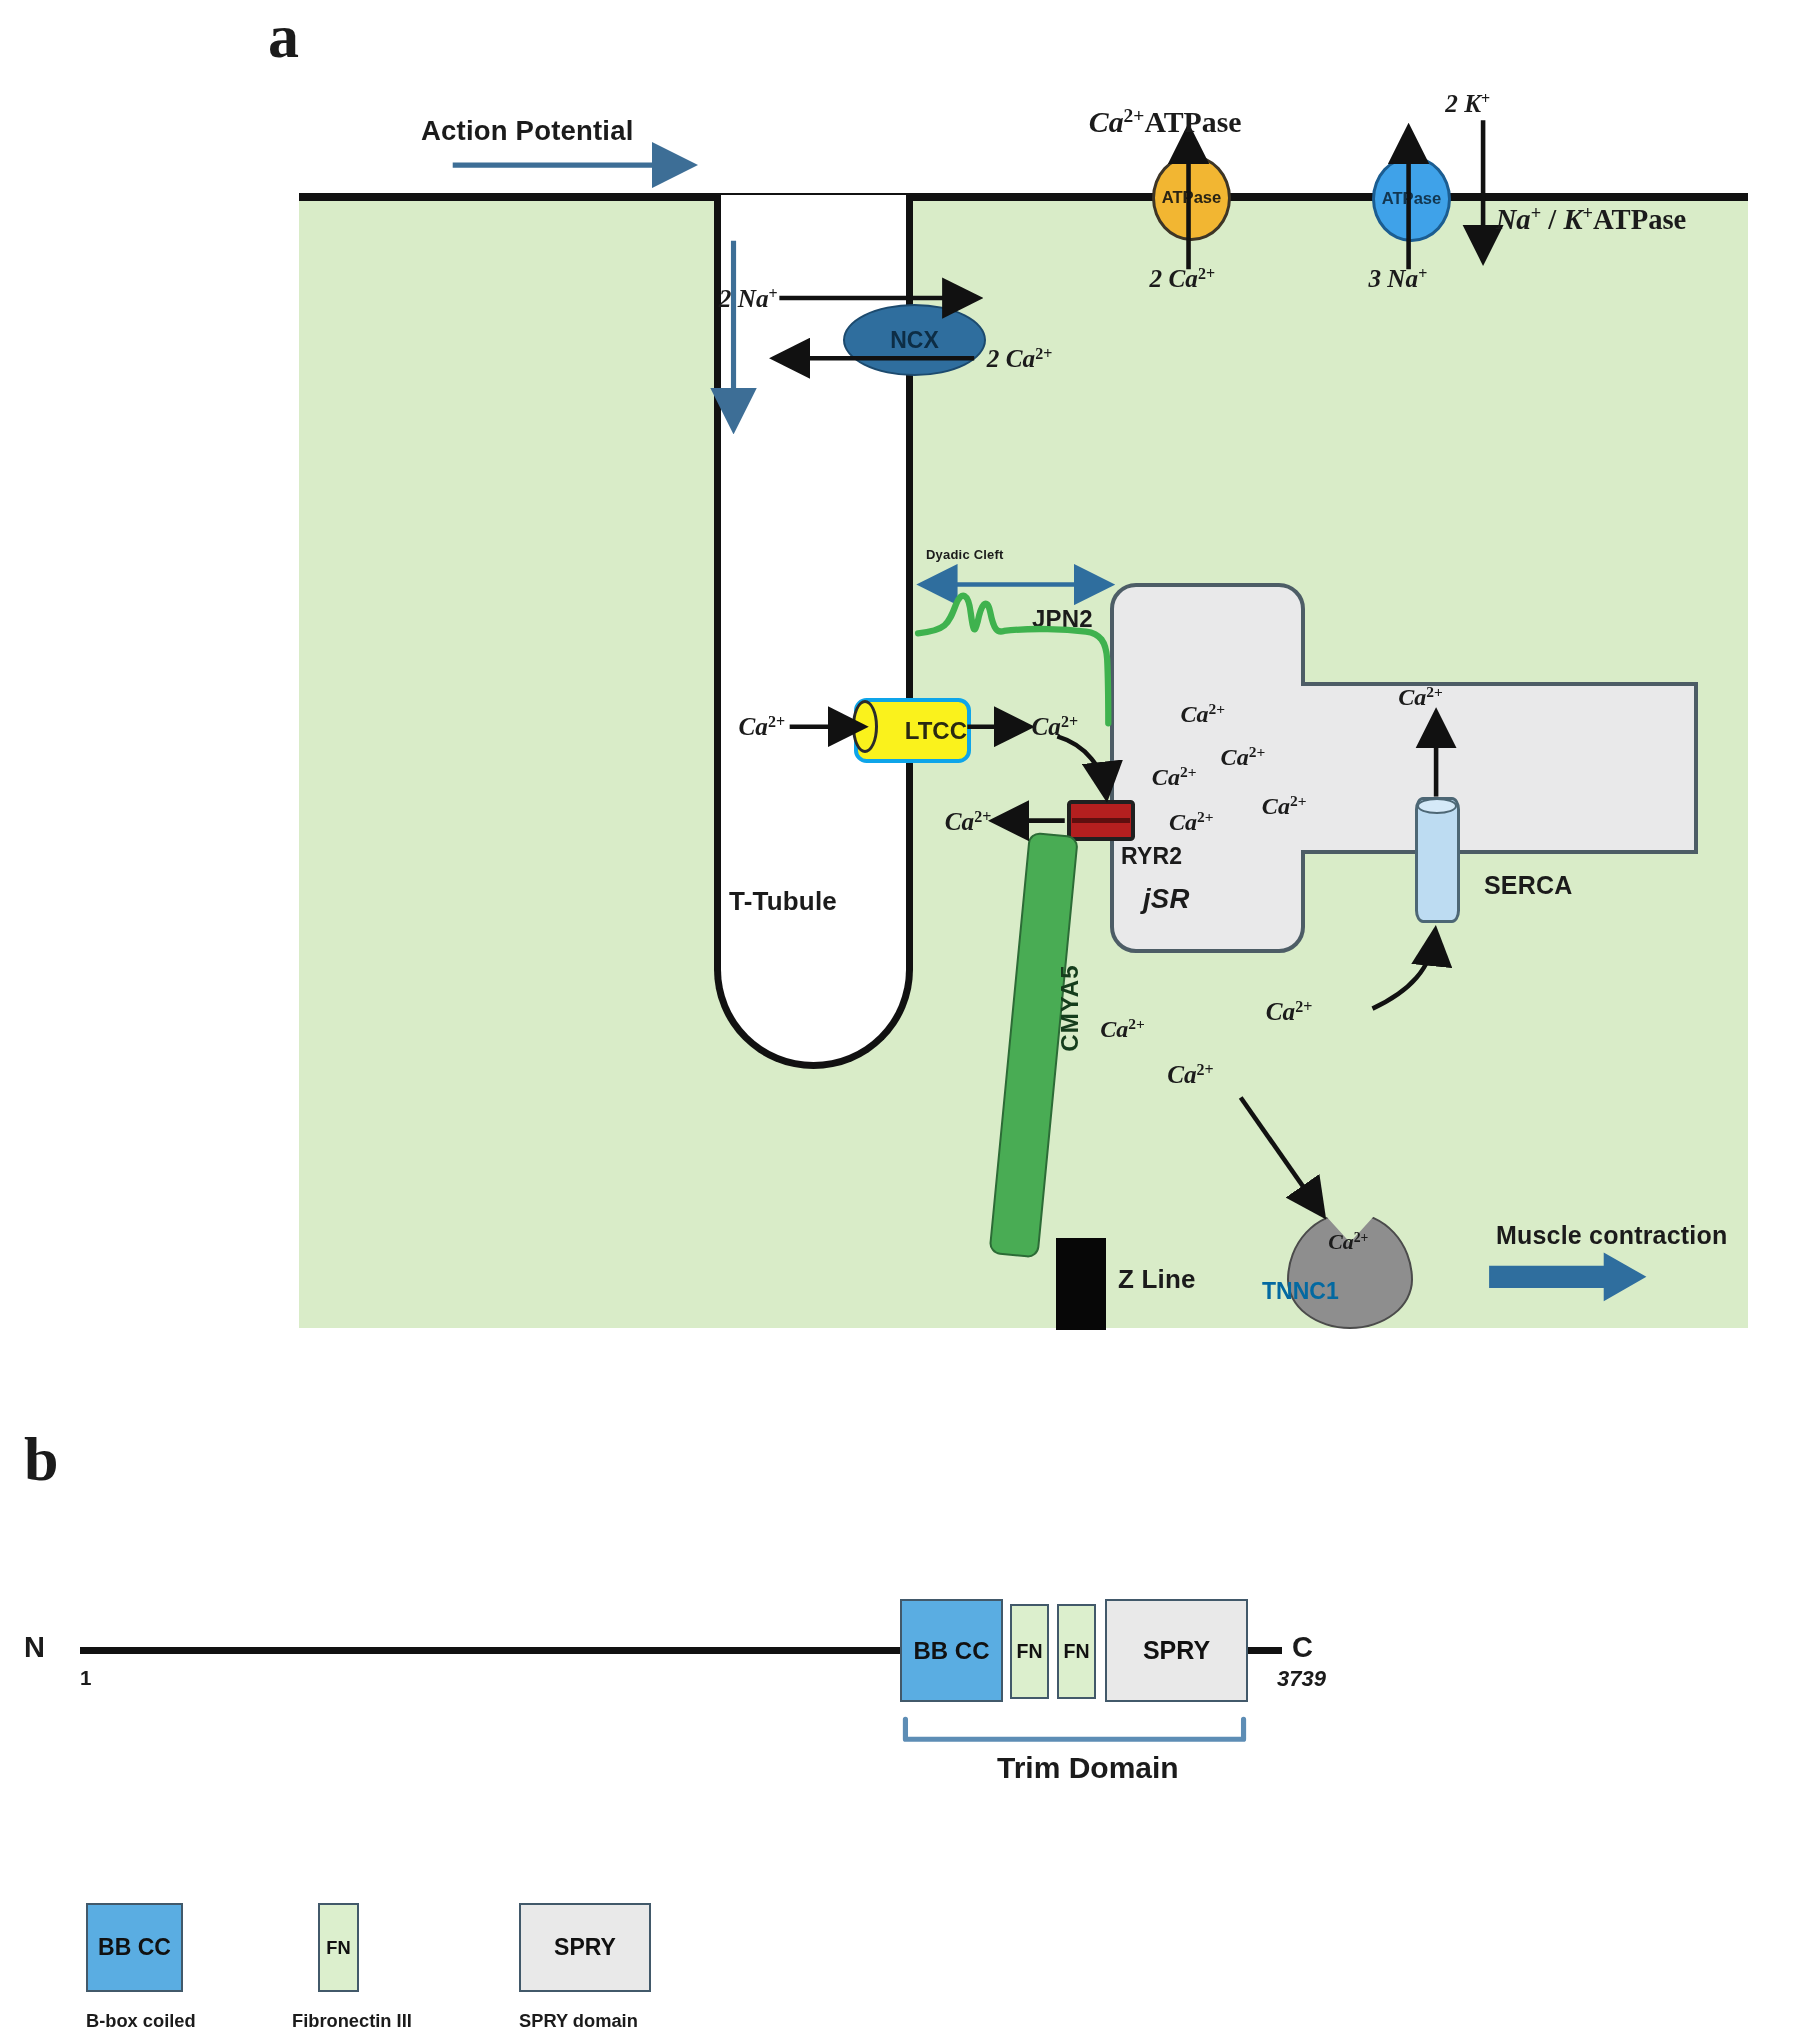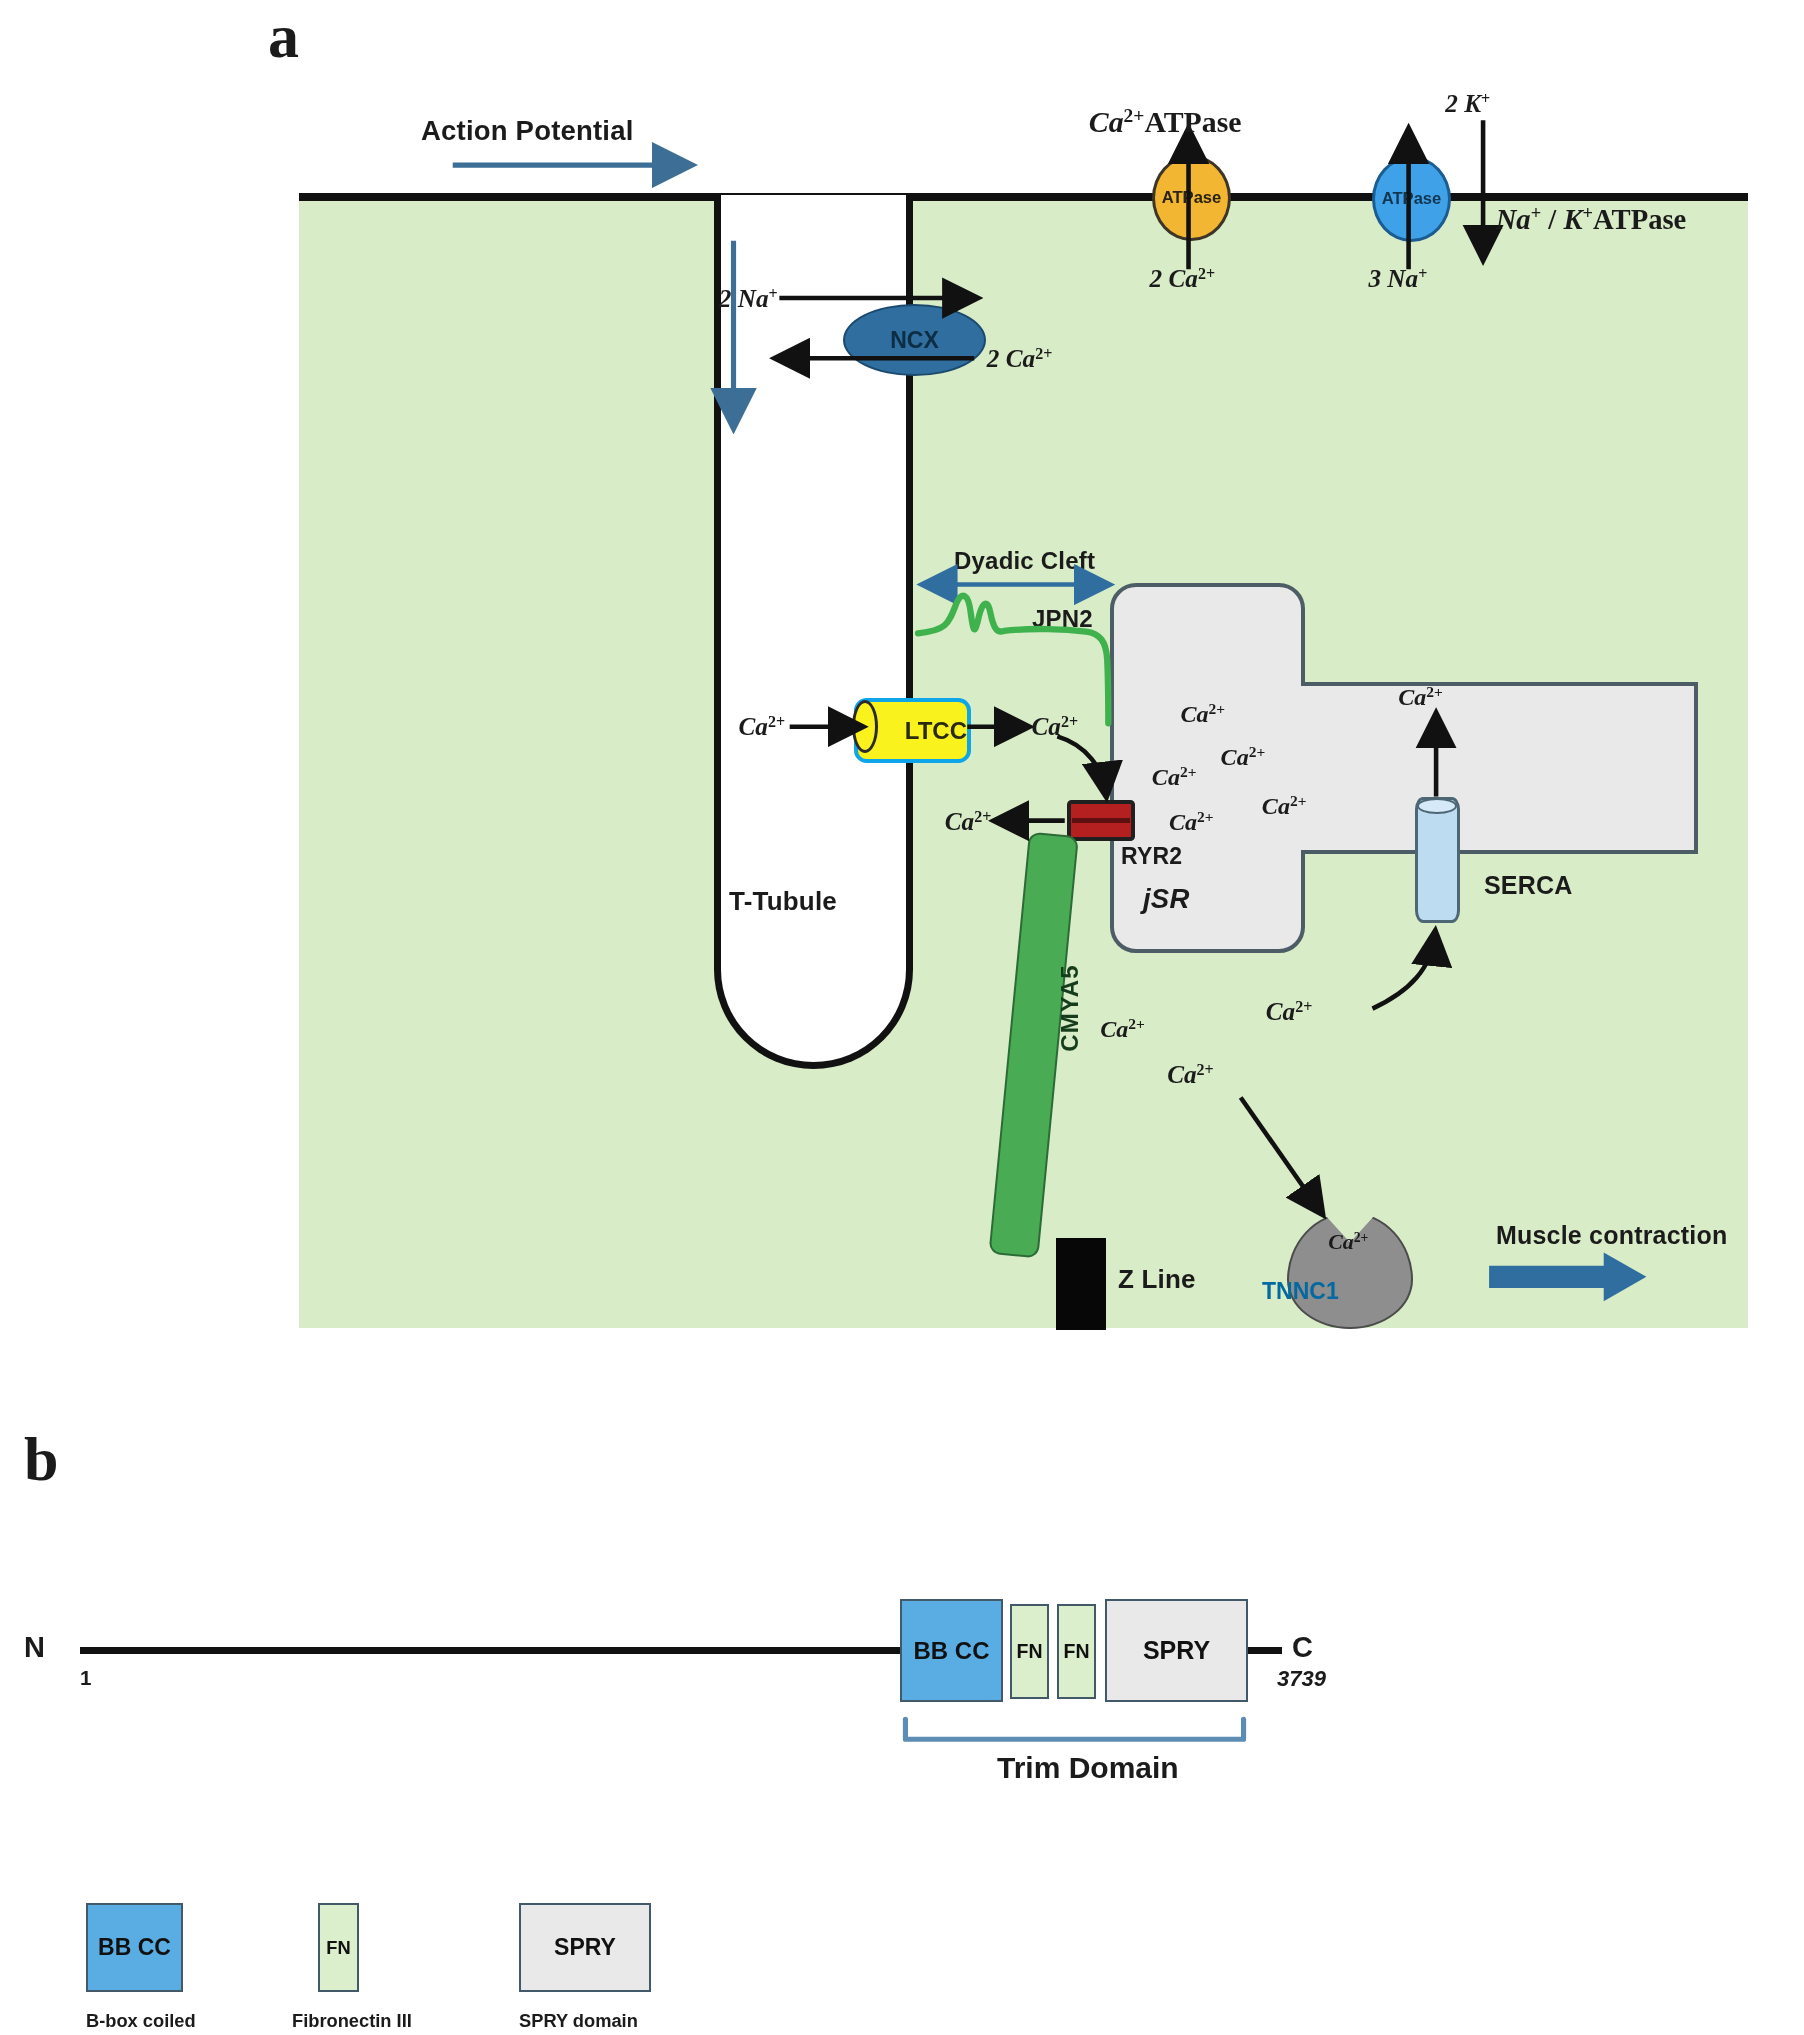--- a/index.html
+++ b/index.html
@@ -59,21 +59,21 @@
   #zline-label{left:1118px;top:1264px;font-size:26px;}
   
   #tnnc1{left:1287px;top:1212px;width:126px;height:117px;background:#8e8e8e;
          border:2.9px solid #4b4b4b;box-sizing:border-box;
          border-radius:50% 50% 50% 50%/58% 58% 42% 42%;
          clip-path:polygon(0% 0%,28% 0%,50% 26%,72% 0%,100% 0%,100% 100%,0% 100%);}
   #tnnc1-label{left:1262px;top:1278px;font-size:23px;font-weight:700;color:#0369a1;}
   #mc-label{left:1496px;top:1221px;font-size:25px;}
   
   #jpn2-label{left:1032px;top:605px;font-size:24px;}
-  #dyadic-label{left:954px;top:547px;font-size:24px;}
+  #dyadic-label{left:926px;top:547px;font-size:13px;}
   
   #pb-backbone{left:80px;top:1647px;width:824px;height:6.9px;background:#111;}
   #pb-tail{left:1248px;top:1647px;width:34px;height:6.9px;background:#111;}
   .dom{position:absolute;border:2.9px solid #42596a;box-sizing:border-box;
        display:flex;align-items:center;justify-content:center;font-weight:700;color:#111;}
   #dom-bbcc{left:900px;top:1599px;width:103px;height:103px;background:#5aade2;font-size:24px;}
   #dom-fn1{left:1010px;top:1604px;width:39px;height:95px;background:#dcefcd;font-size:19.5px;}
   #dom-fn2{left:1057px;top:1604px;width:39px;height:95px;background:#dcefcd;font-size:19.5px;}
   #dom-spry{left:1105px;top:1599px;width:143px;height:103px;background:#e9e9e9;font-size:25px;}
   #n-label{left:24px;top:1631px;font-size:29px;font-weight:700;}

